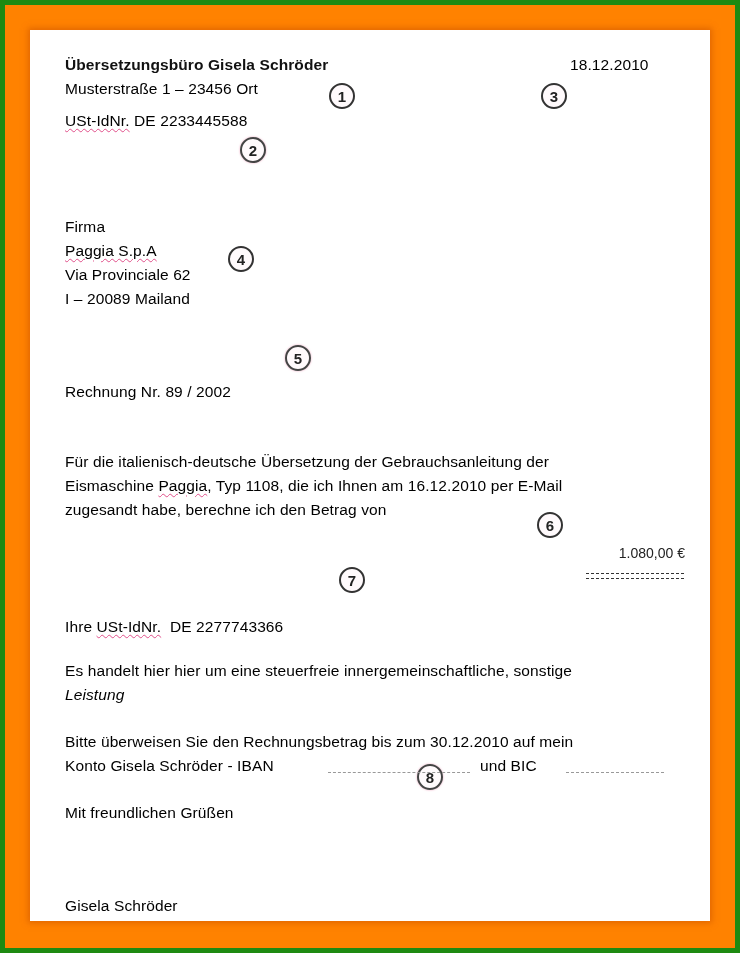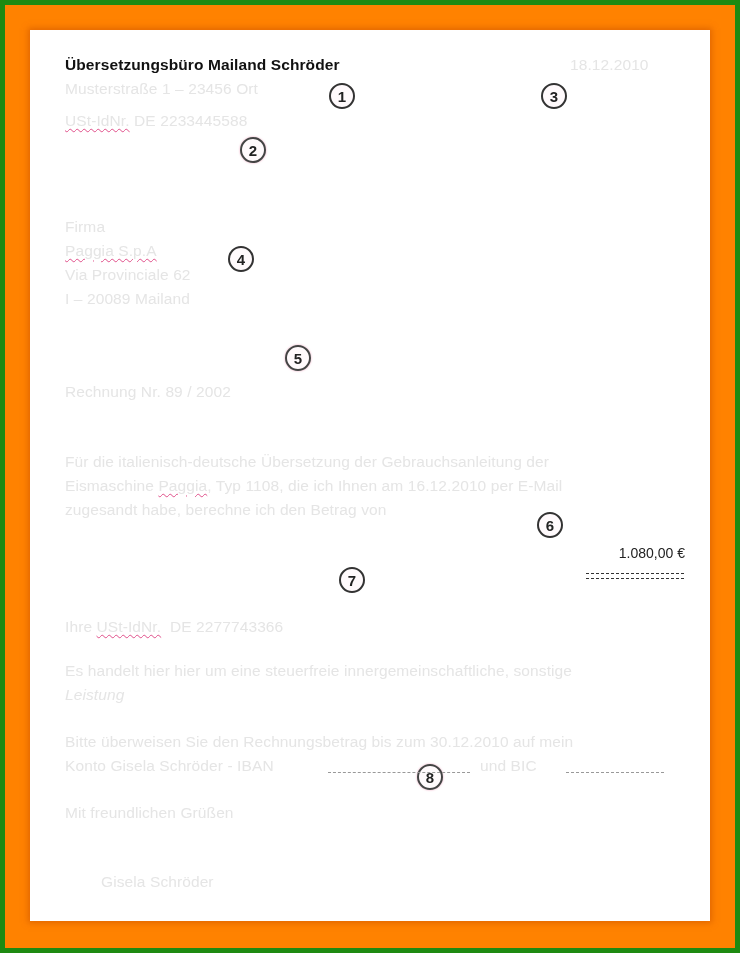--- a/index.html
+++ b/index.html
@@ -28,21 +28,21 @@
       top: 30px;
       width: 680px;
       height: 891px;
       background: #ffffff;
       box-shadow: 0 0 6px 2px rgba(200, 80, 0, 0.55);
     }
     .line {
       position: absolute;
       left: 65px;
       font-size: 15.5px;
-      color: #e5e5e5;
+      color: #000000;
       white-space: nowrap;
       letter-spacing: 0.1px;
     }
     .bold {
       font-weight: bold;
       color: #111;
     }
     .spell {
       text-decoration: underline wavy #e0508a;
       text-decoration-thickness: 1px;
@@ -88,21 +88,21 @@
       height: 0;
     }
   </style>
 </head>
 <body>
 
 <div class="frame"></div>
 
 <div class="page"></div>
 
-<div class="line bold" style="top:56px;">Übersetzungsbüro Mailand Schröder</div>
+<div class="line bold" style="top:56px;">Übersetzungsbüro Gisela Schröder</div>
 <div class="line" style="top:80px;">Musterstraße 1 – 23456 Ort</div>
 <div class="line" style="top:96px;margin-top:16px;"><span class="spell">USt-IdNr.</span> <span>DE 2233445588</span></div>
 
 <div class="line" style="left:570px; top:56px;">18.12.2010</div>
 
 <div class="marker" style="left:329px; top:83px;">1</div>
 <div class="marker pink" style="left:240px; top:137px;">2</div>
 <div class="marker" style="left:541px; top:83px;">3</div>
 <div class="marker" style="left:228px; top:246px;">4</div>
 <div class="marker pink" style="left:285px; top:345px;">5</div>
@@ -129,13 +129,13 @@
 <div class="line" style="top:662px;">Es handelt hier hier um eine steuerfreie innergemeinschaftliche, sonstige</div>
 <div class="line" style="top:686px;font-style:italic;">Leistung</div>
 
 <div class="line" style="top:733px;">Bitte überweisen Sie den Rechnungsbetrag bis zum 30.12.2010 auf mein</div>
 <div class="line" style="top:757px;">Konto Gisela Schröder - IBAN</div>
 <div class="blank" style="left:328px; top:772px; width:142px;"></div>
 <div class="line" style="left:480px; top:757px;">und  BIC</div>
 <div class="blank" style="left:566px; top:772px; width:98px;"></div>
 
 <div class="line" style="top:804px;">Mit freundlichen Grüßen</div>
-<div class="line" style="top:873px;margin-left:36px;">Gisela Schröder</div>
+<div class="line" style="top:897px;">Gisela Schröder</div>
 
 </body></html>

